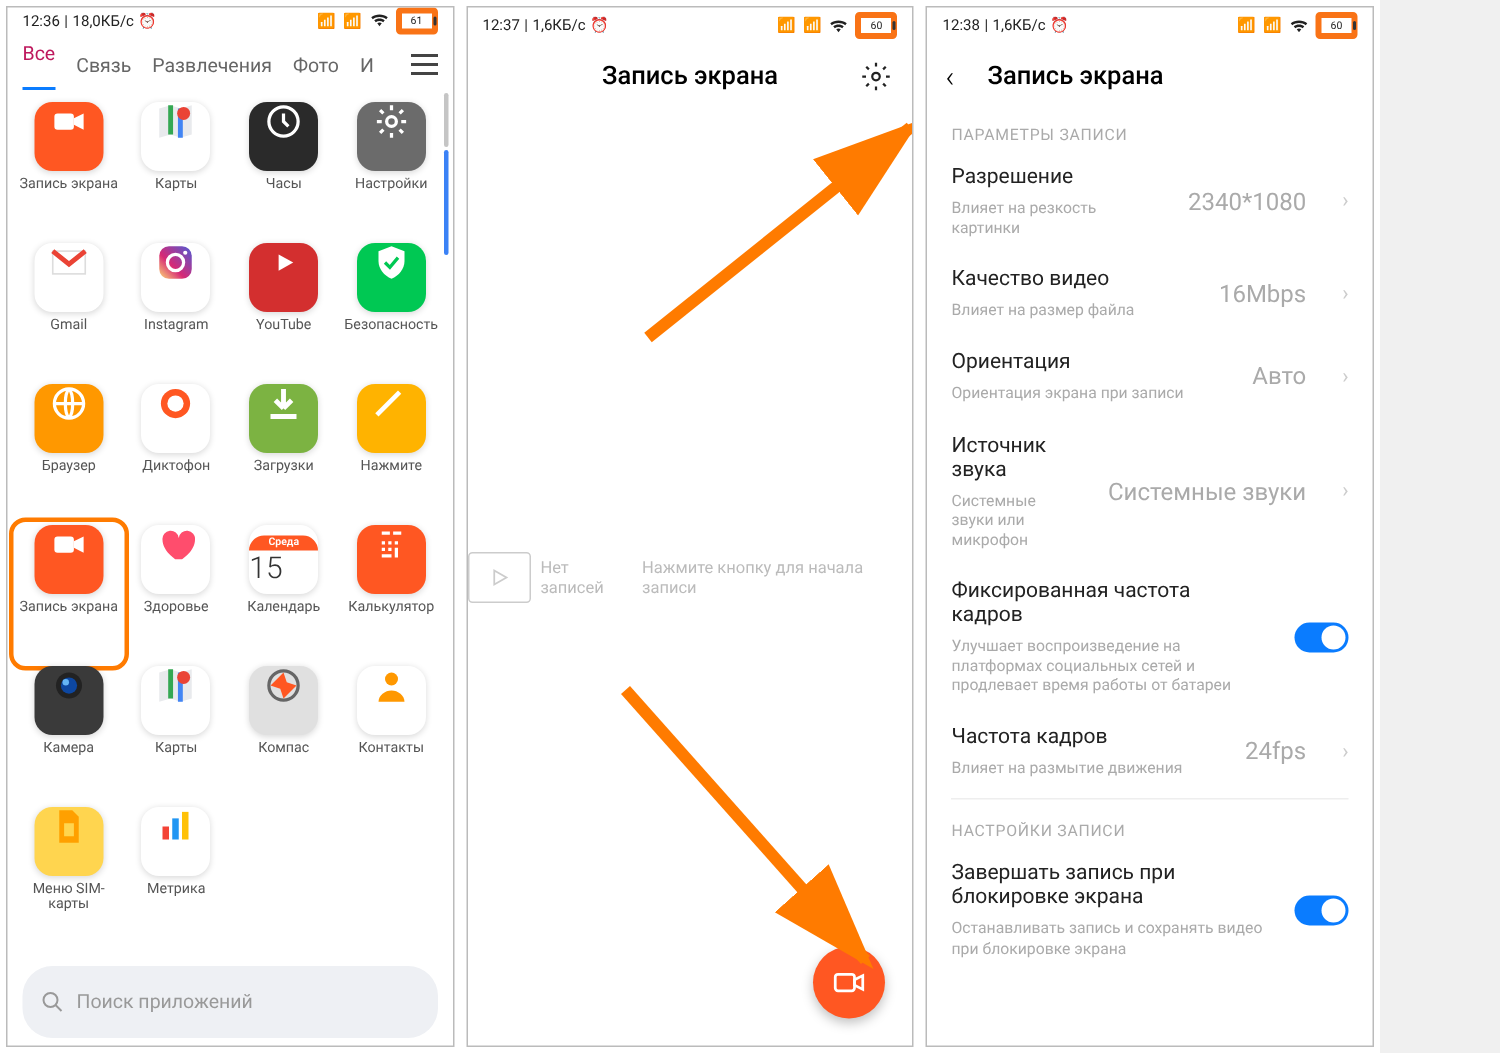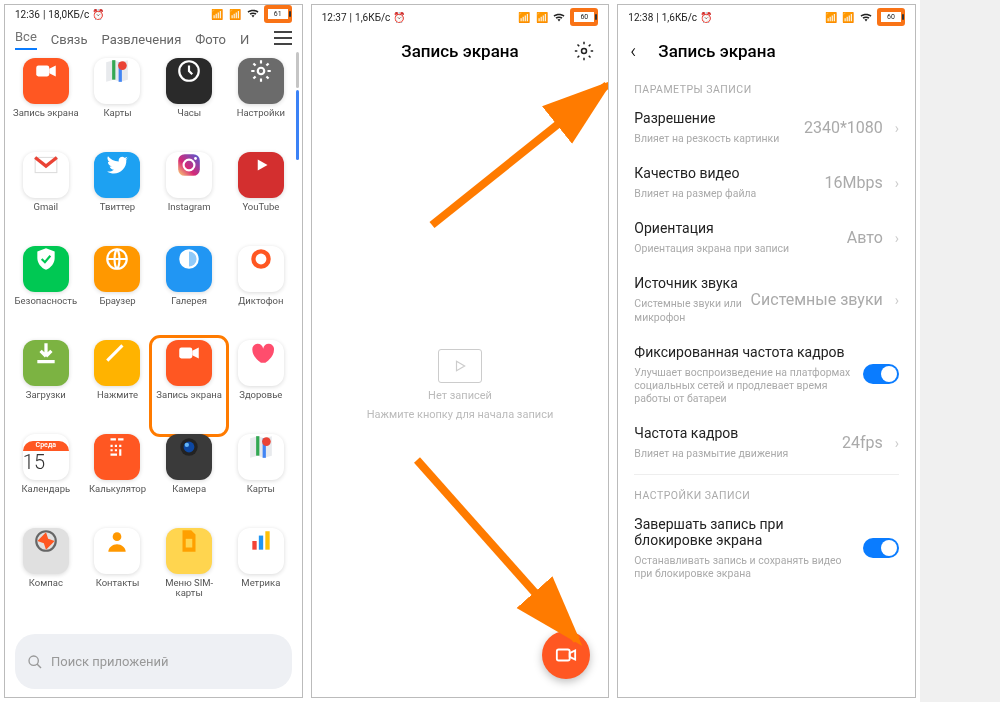--- a/index.html
+++ b/index.html
@@ -7,40 +7,40 @@
   .phone{flex:1;border:1px solid #bbb;background:#fff;display:flex;flex-direction:column;overflow:hidden;position:relative}
   
   .status{height:24px;display:flex;align-items:center;justify-content:space-between;padding:0 10px;font-size:10px;color:#222}
   .status .left{display:flex;gap:3px;align-items:center}
   .status .right{display:flex;gap:5px;align-items:center}
   .status svg{width:12px;height:12px}
   .batt{border:4px solid #f97316;border-radius:3px;width:20px;height:10px;position:relative;display:flex;align-items:center;justify-content:center;font-size:7px}
   .batt:after{content:"";position:absolute;right:-3px;top:2px;width:2px;height:6px;background:#333;border-radius:1px}
   
   .tabs{display:flex;align-items:center;padding:6px 10px 0;gap:14px;font-size:13px;color:#666}
-  .tabs .active{color:#737373;border-bottom:2px solid #0a7cff;padding-bottom:4px}
+  .tabs .active{color:#be185d;border-bottom:2px solid #0a7cff;padding-bottom:14px}
   .tabs .ham{margin-left:auto}
   .grid{flex:1;display:grid;grid-template-columns:repeat(4,1fr);grid-auto-rows:92px;gap:2px 2px;padding:8px 6px;align-content:start;position:relative}
   .app{display:flex;flex-direction:column;align-items:center;gap:4px;font-size:9.5px;color:#555;text-align:center;line-height:1.1;position:relative}
   .app .ico{width:46px;height:46px;border-radius:12px;display:flex;align-items:flex-start;justify-content:center;color:#fff;font-weight:600;box-shadow:0 1px 4px rgba(0,0,0,.15)}
   .app.highlight{outline:3px solid #ff7b00;outline-offset:2px;border-radius:6px}
   .search{margin:6px 10px 8px;background:#eef0f4;border-radius:20px;height:34px;display:flex;align-items:center;padding:16px 12px;color:#999;font-size:13px;gap:8px}
   .scrollthumb{position:absolute;right:3px;top:40px;width:3px;height:70px;background:#3b82f6;border-radius:2px}
   .scrollthumb::before{content:"";position:absolute;right:0;top:-38px;width:3px;height:36px;background:#c5c5c5;border-radius:2px}
   
   .hdr2{display:flex;align-items:center;justify-content:center;position:relative;height:44px;font-size:17px;font-weight:500}
   .gear2{position:absolute;right:14px;top:12px}
-  .empty{flex:1;display:flex;flex-direction:column;align-items:center;justify-content:center;color:#bbb;font-size:11px;gap:6px}
+  .empty{flex:1;display:flex;flex-direction:row;align-items:center;justify-content:center;color:#bbb;font-size:11px;gap:6px}
   .empty .vbox{width:42px;height:32px;border:1.5px solid #ccc;border-radius:3px;display:flex;align-items:center;justify-content:center}
   .fab{position:absolute;right:18px;bottom:18px;width:48px;height:48px;border-radius:50%;background:#ff5722;display:flex;align-items:center;justify-content:center;color:#fff;box-shadow:0 3px 8px rgba(0,0,0,.25)}
   .arrow{position:absolute;pointer-events:none}
   
   .hdr3{display:flex;align-items:center;height:44px;font-size:17px;font-weight:500;padding:0 12px;gap:22px}
   .sect{padding:10px 16px 4px;color:#aaa;font-size:10.5px;letter-spacing:.5px}
-  .row{display:flex;align-items:center;padding:10px 16px;gap:8px}
+  .row{display:flex;align-items:center;padding:10px 16px;gap:20px}
   .row .main{flex:1}
   .row .ttl{font-size:14px;color:#222}
   .row .sub{font-size:10.5px;color:#aaa;margin-top:6px;line-height:1.25}
   .row .val{font-size:16px;color:#aaa}
   .chev{color:#ccc;font-size:14px;margin-left:4px}
   .toggle{width:36px;height:20px;background:#0a7cff;border-radius:10px;position:relative}
   .toggle:after{content:"";position:absolute;right:2px;top:2px;width:16px;height:16px;background:#fff;border-radius:50%}
   .divider{height:1px;background:#eee;margin:4px 16px}
   .ico svg{width:26px;height:26px}
 </style>
@@ -123,28 +123,20 @@
         <div class="app">
           <div class="ico" style="background: rgb(255, 255, 255);">
             <svg viewBox="0 0 24 24">
               <rect x="2" y="5" width="20" height="14" fill="#fff" stroke="#ddd"></rect>
               <path d="M2 5l10 8L22 5" fill="none" stroke="#ea4335" stroke-width="3"></path>
             </svg>
           </div>
           <span>Gmail</span>
         </div>
         <div class="app">
-          <div class="ico" style="background: rgb(29, 161, 242);">
-            <svg viewBox="0 0 24 24" fill="#fff">
-              <path d="M22 5.9c-.7.3-1.5.6-2.3.7.8-.5 1.5-1.3 1.8-2.3-.8.5-1.7.8-2.6 1-1.5-1.6-4-1.1-5 .9-.4.8-.5 1.7-.3 2.5C9.3 8.5 5.9 6.7 3.7 3.9c-1.2 2 .1 4.5 1.6 5.4-.6 0-1.2-.2-1.7-.4 0 2.1 1.5 3.9 3.5 4.3-.6.2-1.3.2-1.9.1.5 1.7 2.1 2.9 4 3-1.8 1.4-4.1 2-6.3 1.6 8.3 5.3 18.4-1.4 17.7-10.8.8-.6 1.5-1.3 2-2.2z"></path>
-            </svg>
-          </div>
-          <span>Твиттер</span>
-        </div>
-        <div class="app">
           <div class="ico" style="background: rgb(255, 255, 255);">
             <svg viewBox="0 0 24 24">
               <defs>
                 <linearGradient id="ig" x1="0" y1="1" x2="1" y2="0">
                   <stop offset="0" stop-color="#feda75"></stop>
                   <stop offset=".4" stop-color="#d62976"></stop>
                   <stop offset="1" stop-color="#4f5bd5"></stop>
                 </linearGradient>
               </defs>
               <rect x="2" y="2" width="20" height="20" rx="6" fill="url(#ig)"></rect>
@@ -172,29 +164,20 @@
           <span>Безопасность</span>
         </div>
         <div class="app">
           <div class="ico" style="background: rgb(255, 152, 0);">
             <svg viewBox="0 0 24 24" fill="none" stroke="#fff" stroke-width="2">
               <circle cx="12" cy="12" r="9"></circle>
               <path d="M3 12h18M12 3c3 3 3 15 0 18M12 3c-3 3-3 15 0 18"></path>
             </svg>
           </div>
           <span>Браузер</span>
-        </div>
-        <div class="app">
-          <div class="ico" style="background: rgb(33, 150, 243);">
-            <svg viewBox="0 0 24 24" fill="#fff">
-              <circle cx="12" cy="12" r="9"></circle>
-              <path d="M12 5a7 7 0 010 14z" fill="#90caf9"></path>
-            </svg>
-          </div>
-          <span>Галерея</span>
         </div>
         <div class="app">
           <div class="ico" style="background: rgb(255, 255, 255);">
             <svg viewBox="0 0 24 24">
               <circle cx="12" cy="12" r="9" fill="#ff5722"></circle>
               <circle cx="12" cy="12" r="5" fill="#fff"></circle>
             </svg>
           </div>
           <span>Диктофон</span>
         </div>

